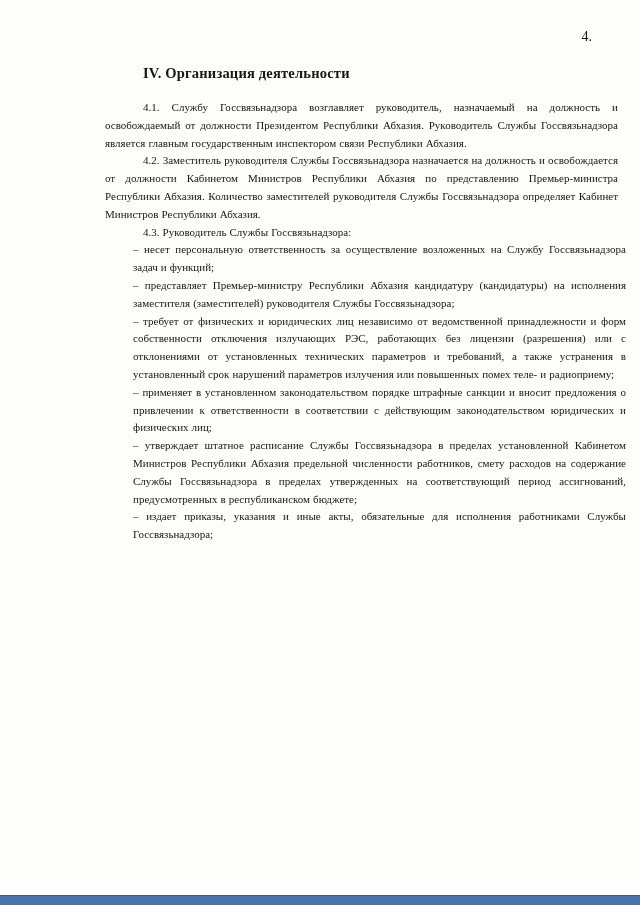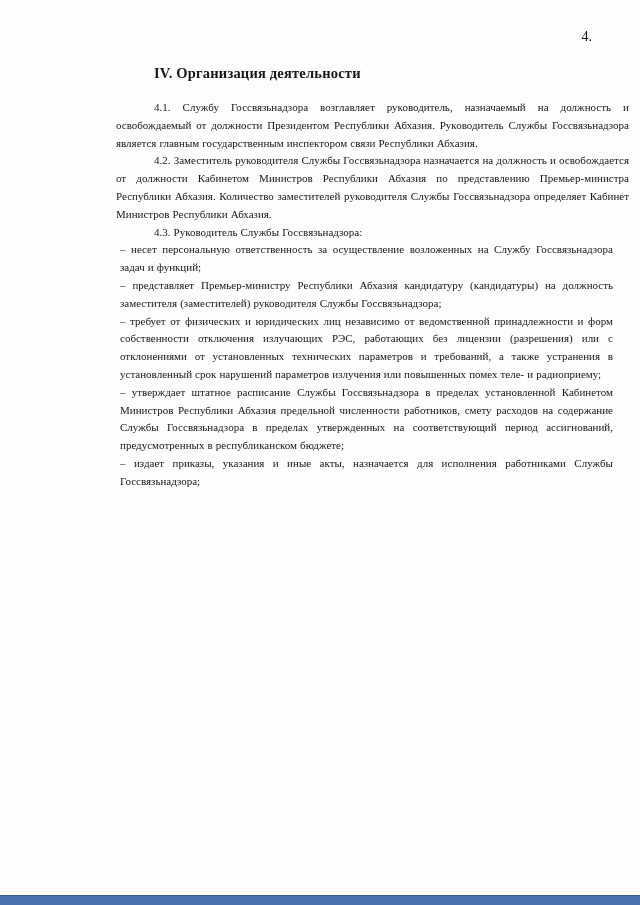--- a/index.html
+++ b/index.html
@@ -20,21 +20,21 @@
   .page-number {
     position: absolute;
     top: 28px;
     right: 48px;
     font-size: 14px;
     line-height: 18px;
   }
   .content {
     position: absolute;
     top: 64px;
-    left: 116px;
+    left: 105px;
     width: 513px;
   }
   .heading {
     font-size: 14.5px;
     font-weight: bold;
     line-height: 18px;
     margin-left: 38px;
     margin-bottom: 17px;
     letter-spacing: 0.2px;
   }
@@ -43,21 +43,21 @@
     line-height: 17.8px;
     text-align: justify;
     hyphens: auto;
     -webkit-hyphens: auto;
     word-spacing: 0.3px;
   }
   .paragraph {
     text-indent: 38px;
   }
   .list-item {
-    margin-left: 4px;
+    margin-left: 28px;
     width: 493px;
   }
   .bottom-bar {
     position: absolute;
     left: 0;
     bottom: 0;
     width: 100%;
     height: 10px;
     background: #4a72b0;
     border-top: 1px solid #3a5d96;
@@ -70,21 +70,22 @@
   <div class="page-number">4.</div>
 
   <div class="content">
     <h1 class="heading">IV. Организация деятельности</h1>
 
     <div>
         <p class="paragraph">4.1. Службу Госсвязьнадзора возглавляет руководитель, назначаемый на должность и освобождаемый от должности Президентом Республики Абхазия. Руководитель Службы Госсвязьнадзора является главным государственным инспектором связи Республики Абхазия.</p>
         <p class="paragraph">4.2. Заместитель руководителя Службы Госсвязьнадзора назначается на должность и освобождается от должности Кабинетом Министров Республики Абхазия по представлению Премьер-министра Республики Абхазия. Количество заместителей руководителя Службы Госсвязьнадзора определяет Кабинет Министров Республики Абхазия.</p>
         <p class="paragraph">4.3. Руководитель Службы Госсвязьнадзора:</p>
         <p class="list-item">– несет персональную ответственность за осуществление возложенных на Службу Госсвязьнадзора задач и функций;</p>
-        <p class="list-item">– представляет Премьер-министру Республики Абхазия кандидатуру (кандидатуры) на должность заместителя (заместителей) руководителя Службы Госсвязьнадзора;</p>
+        <p class="list-item">– представляет Премьер-министру Республики Абхазия кандидатуру (кандидатуры) на исполнения заместителя (заместителей) руководителя Службы Госсвязьнадзора;</p>
         <p class="list-item">– требует от физических и юридических лиц независимо от ведомственной принадлежности и форм собственности отключения излучающих РЭС, работающих без лицензии (разрешения) или с отклонениями от установленных технических параметров и требований, а также устранения в установленный срок нарушений параметров излучения или повышенных помех теле- и радиоприему;</p>
+        <p class="list-item">– применяет в установленном законодательством порядке штрафные санкции и вносит предложения о привлечении к ответственности в соответствии с действующим законодательством юридических и физических лиц;</p>
         <p class="list-item">– утверждает штатное расписание Службы Госсвязьнадзора в пределах установленной Кабинетом Министров Республики Абхазия предельной численности работников, смету расходов на содержание Службы Госсвязьнадзора в пределах утвержденных на соответствующий период ассигнований, предусмотренных в республиканском бюджете;</p>
-        <p class="list-item">– издает приказы, указания и иные акты, назначается для исполнения работниками Службы Госсвязьнадзора;</p>
+        <p class="list-item">– издает приказы, указания и иные акты, обязательные для исполнения работниками Службы Госсвязьнадзора;</p>
       </div>
   </div>
 
   <div class="bottom-bar" style="background: rgb(74, 114, 176);"></div>
 </div>
 
 </body></html>

